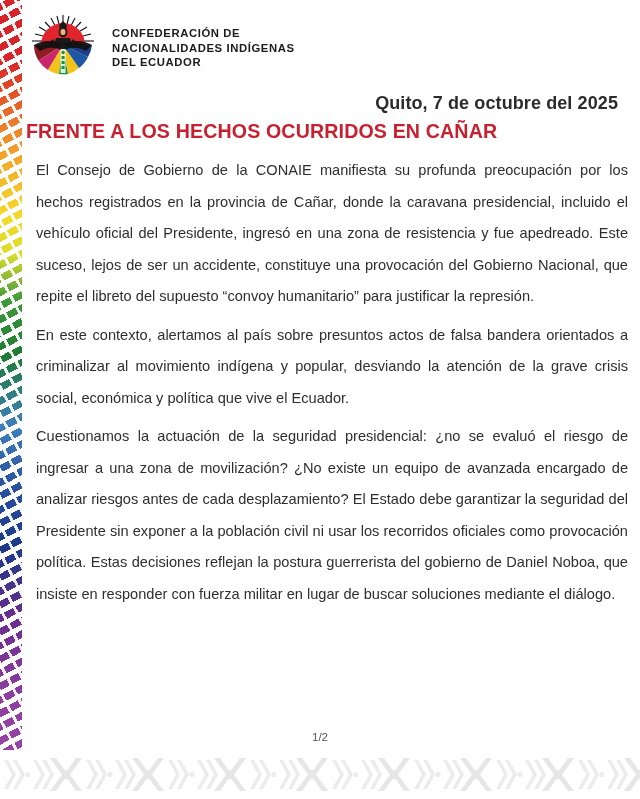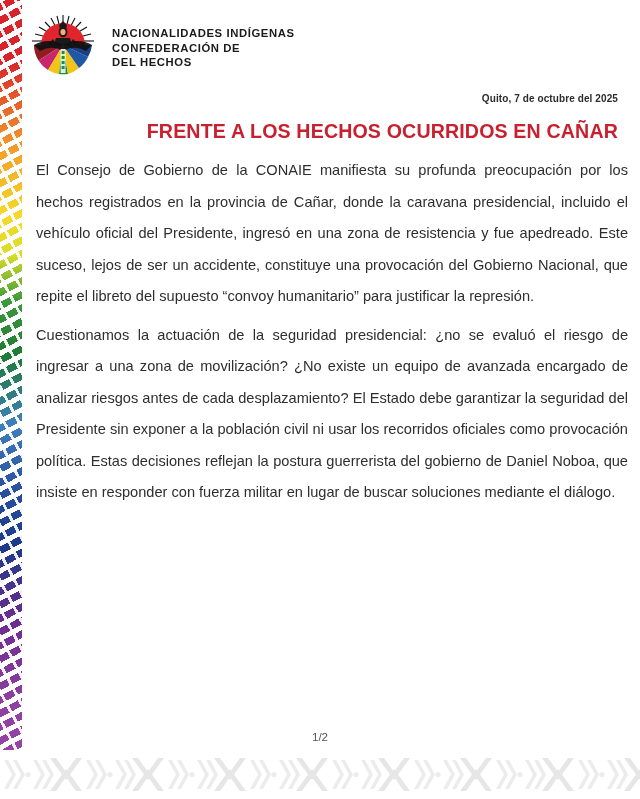--- a/index.html
+++ b/index.html
@@ -101,32 +101,32 @@
     line-height:1.32;
     letter-spacing:0.6px;
     color:#1b1b1b;
   }
   .org-name span { display:block; white-space:nowrap; }
 
   
   .date-line {
     position:absolute;
     right:22px; top:93px;
-    font-size:10px;
+    font-size:18px;
     font-weight:bold;
     color:#2b2b2b;
     letter-spacing:0.1px;
   }
 
   
   .doc-title {
     position:absolute;
     left:26px; top:120px;
     width:592px;
-    text-align:right;
+    text-align:left;
     font-size:19.6px;
     font-weight:bold;
     letter-spacing:0.15px;
     color:#c8202f;
   }
 
   
   .body-wrap {
     position:absolute;
     left:28px; top:155px;
@@ -239,30 +239,31 @@
           <rect x="34.6" y="38" width="5" height="24" fill="#ffffff" opacity="0.85"></rect>
           <rect x="35.6" y="40" width="3" height="3" fill="#18913f"></rect>
           <rect x="35.6" y="45" width="3" height="3" fill="#18913f"></rect>
           <rect x="35.6" y="50" width="3" height="3" fill="#18913f"></rect>
           <rect x="35.6" y="55" width="3" height="3" fill="#18913f"></rect>
         </g>
       </svg>
     </div>
 
     <div class="org-name">
+      <span>CONFEDERACIÓN DE</span>
       <span>NACIONALIDADES INDÍGENAS</span>
-      <span>CONFEDERACIÓN DE</span>
-      <span>DEL HECHOS</span>
+      <span>DEL ECUADOR</span>
     </div>
   </div>
 
   <div class="date-line">Quito, 7 de octubre del 2025</div>
 
   <div class="doc-title">FRENTE A LOS HECHOS OCURRIDOS EN CAÑAR</div>
 
   <div class="body-wrap">
     <p class="para">El Consejo de Gobierno de la CONAIE manifiesta su profunda preocupación por los hechos registrados en la provincia de Cañar, donde la caravana presidencial, incluido el vehículo oficial del Presidente, ingresó en una zona de resistencia y fue apedreado. Este suceso, lejos de ser un accidente, constituye una provocación del Gobierno Nacional, que repite el libreto del supuesto “convoy humanitario” para justificar la represión.</p>
+    <p class="para">En este contexto, alertamos al país sobre presuntos actos de falsa bandera orientados a criminalizar al movimiento indígena y popular, desviando la atención de la grave crisis social, económica y política que vive el Ecuador.</p>
     <p class="para">Cuestionamos la actuación de la seguridad presidencial: ¿no se evaluó el riesgo de ingresar a una zona de movilización? ¿No existe un equipo de avanzada encargado de analizar riesgos antes de cada desplazamiento? El Estado debe garantizar la seguridad del Presidente sin exponer a la población civil ni usar los recorridos oficiales como provocación política. Estas decisiones reflejan la postura guerrerista del gobierno de Daniel Noboa, que insiste en responder con fuerza militar en lugar de buscar soluciones mediante el diálogo.</p>
   </div>
 
   <div class="page-number">1/2</div>
 
 </div>
 
 </body></html>

